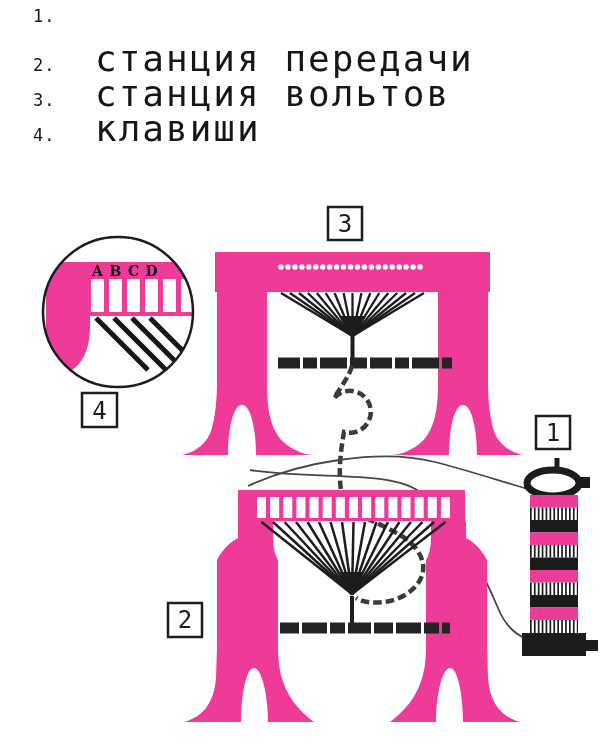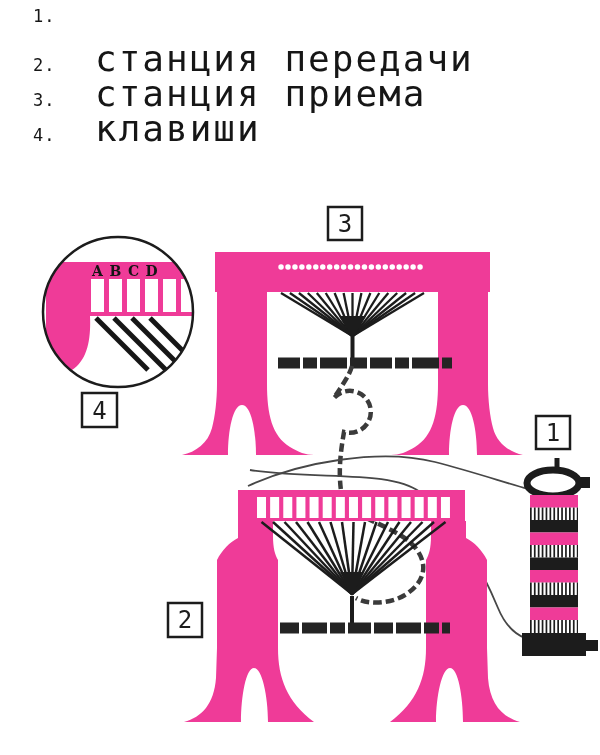--- a/index.html
+++ b/index.html
@@ -21,21 +21,21 @@
   <div class="legend">
     <div class="legend-row">
       <span class="legend-num">1.</span>
     </div>
     <div class="legend-row">
       <span class="legend-num">2.</span>
       <span class="legend-label">станция передачи</span>
     </div>
     <div class="legend-row">
       <span class="legend-num">3.</span>
-      <span class="legend-label">станция приема</span>
+      <span class="legend-label">станция вольтов</span>
     </div>
     <div class="legend-row">
       <span class="legend-num">4.</span>
       <span class="legend-label">клавиши</span>
     </div>
   </div>
 
   <svg class="diagram-svg" width="600" height="755" viewBox="0 0 600 755" xmlns="http://www.w3.org/2000/svg">
 
     <defs>

